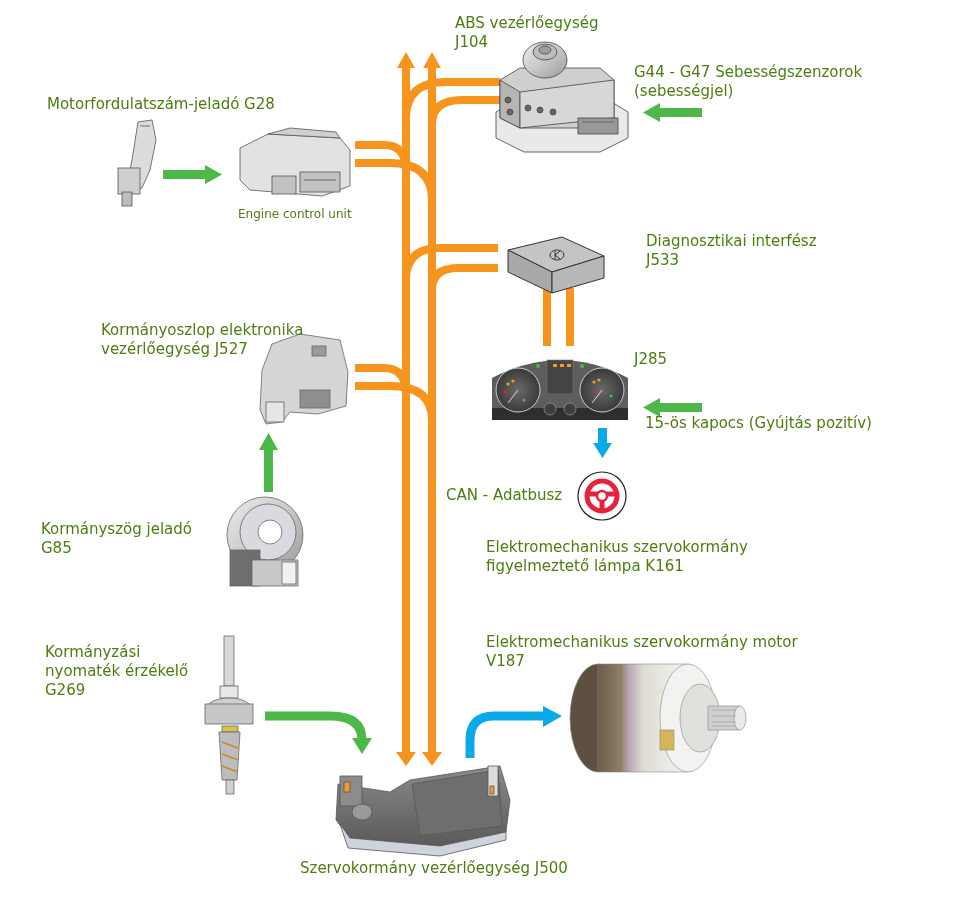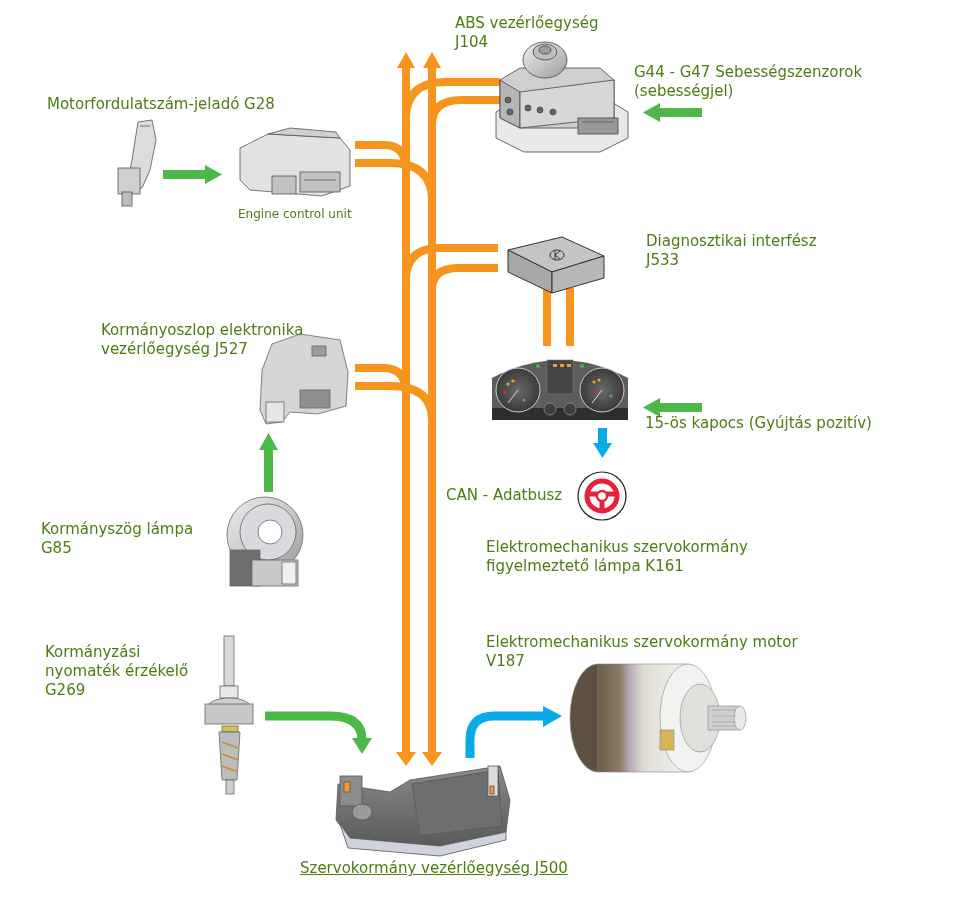--- a/index.html
+++ b/index.html
@@ -248,46 +248,47 @@
   <div>Diagnosztikai interfész</div>
   <div>J533</div>
 </div>
 
 <div class="lbl" style="left:101px; top:321px;">
   <div>Kormányoszlop elektronika</div>
   <div>vezérlőegység J527</div>
 </div>
 
 <div class="lbl" style="left:634px; top:350px;">
+  <div>J285</div>
 </div>
 
 <div class="lbl" style="left:645px; top:414px;">
   <div>15-ös kapocs (Gyújtás pozitív)</div>
 </div>
 
 <div class="lbl" style="left:446px; top:486px;">
   <div>CAN - Adatbusz</div>
 </div>
 
 <div class="lbl" style="left:486px; top:538px;">
   <div>Elektromechanikus szervokormány</div>
   <div>figyelmeztető lámpa K161</div>
 </div>
 
 <div class="lbl" style="left:41px; top:520px;">
-  <div>Kormányszög lámpa</div>
+  <div>Kormányszög jeladó</div>
   <div>G85</div>
 </div>
 
 <div class="lbl" style="left:45px; top:643px;">
   <div>Kormányzási</div>
   <div>nyomaték érzékelő</div>
   <div>G269</div>
 </div>
 
 <div class="lbl" style="left:486px; top:633px;">
   <div>Elektromechanikus szervokormány motor</div>
   <div>V187</div>
 </div>
 
-<div class="lbl" style="left:300px; top:859px;text-decoration:underline;">
+<div class="lbl" style="left:300px; top:859px;">
   <div>Szervokormány vezérlőegység J500</div>
 </div>
 
 </body></html>

